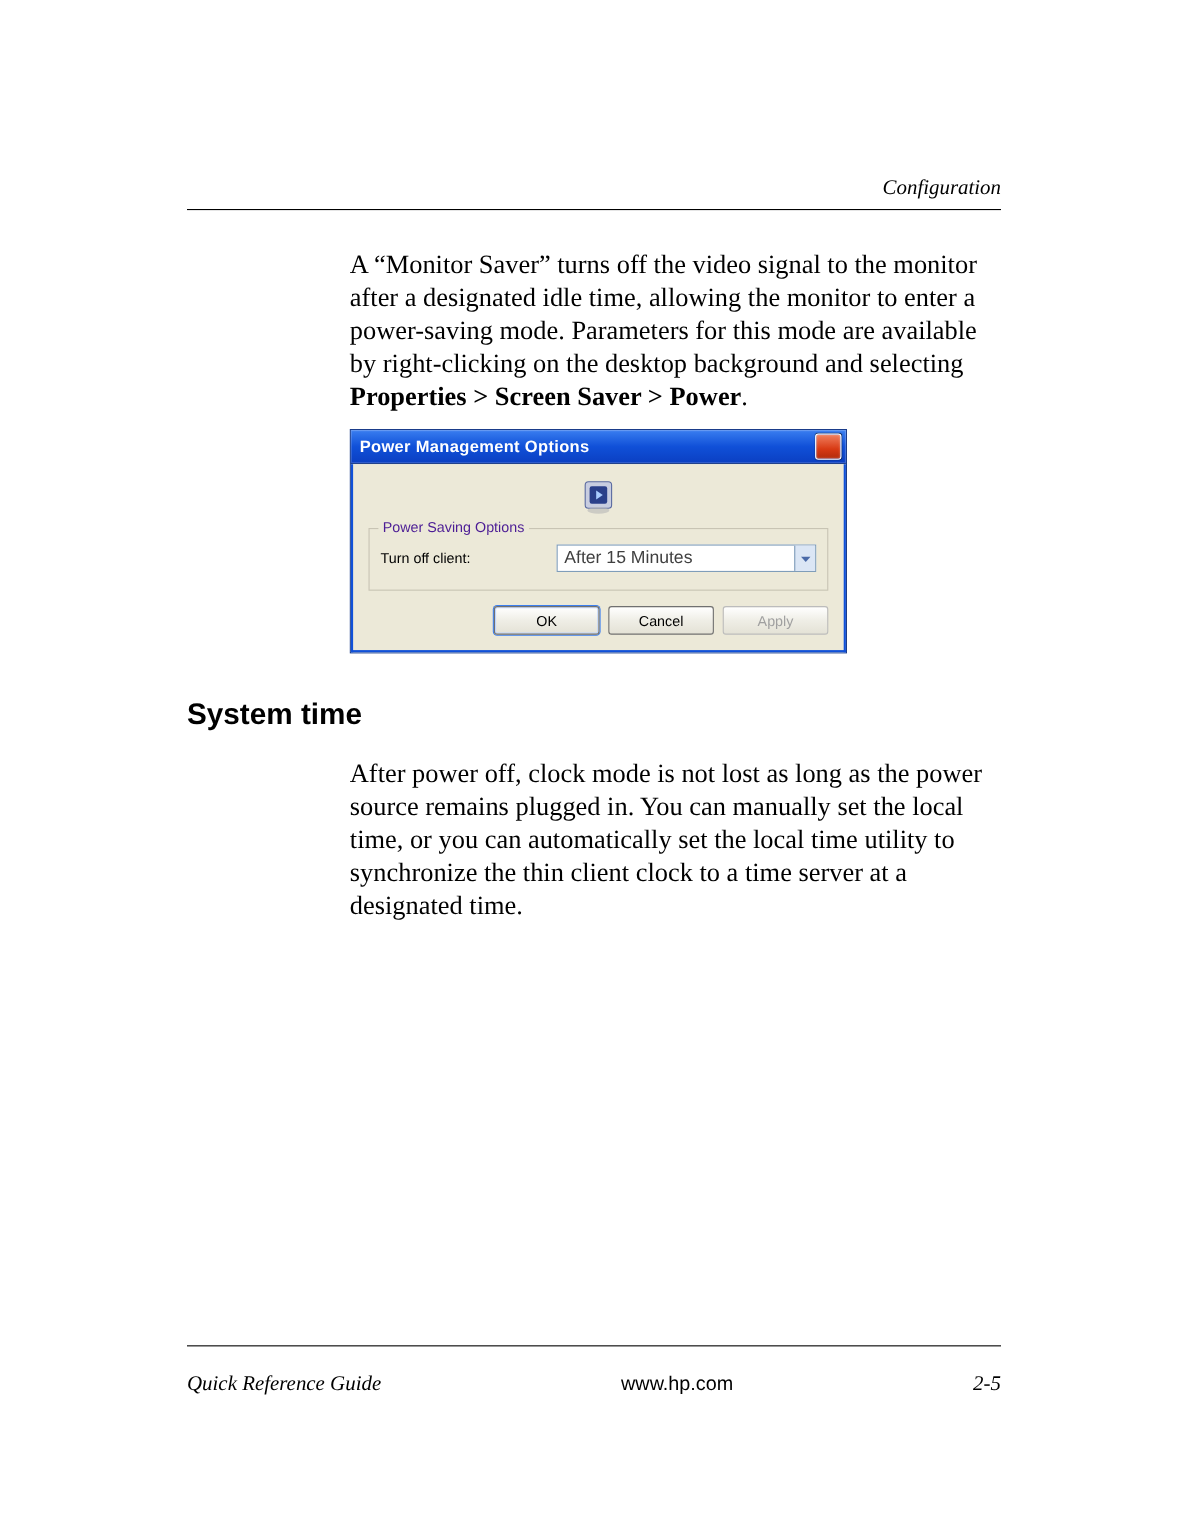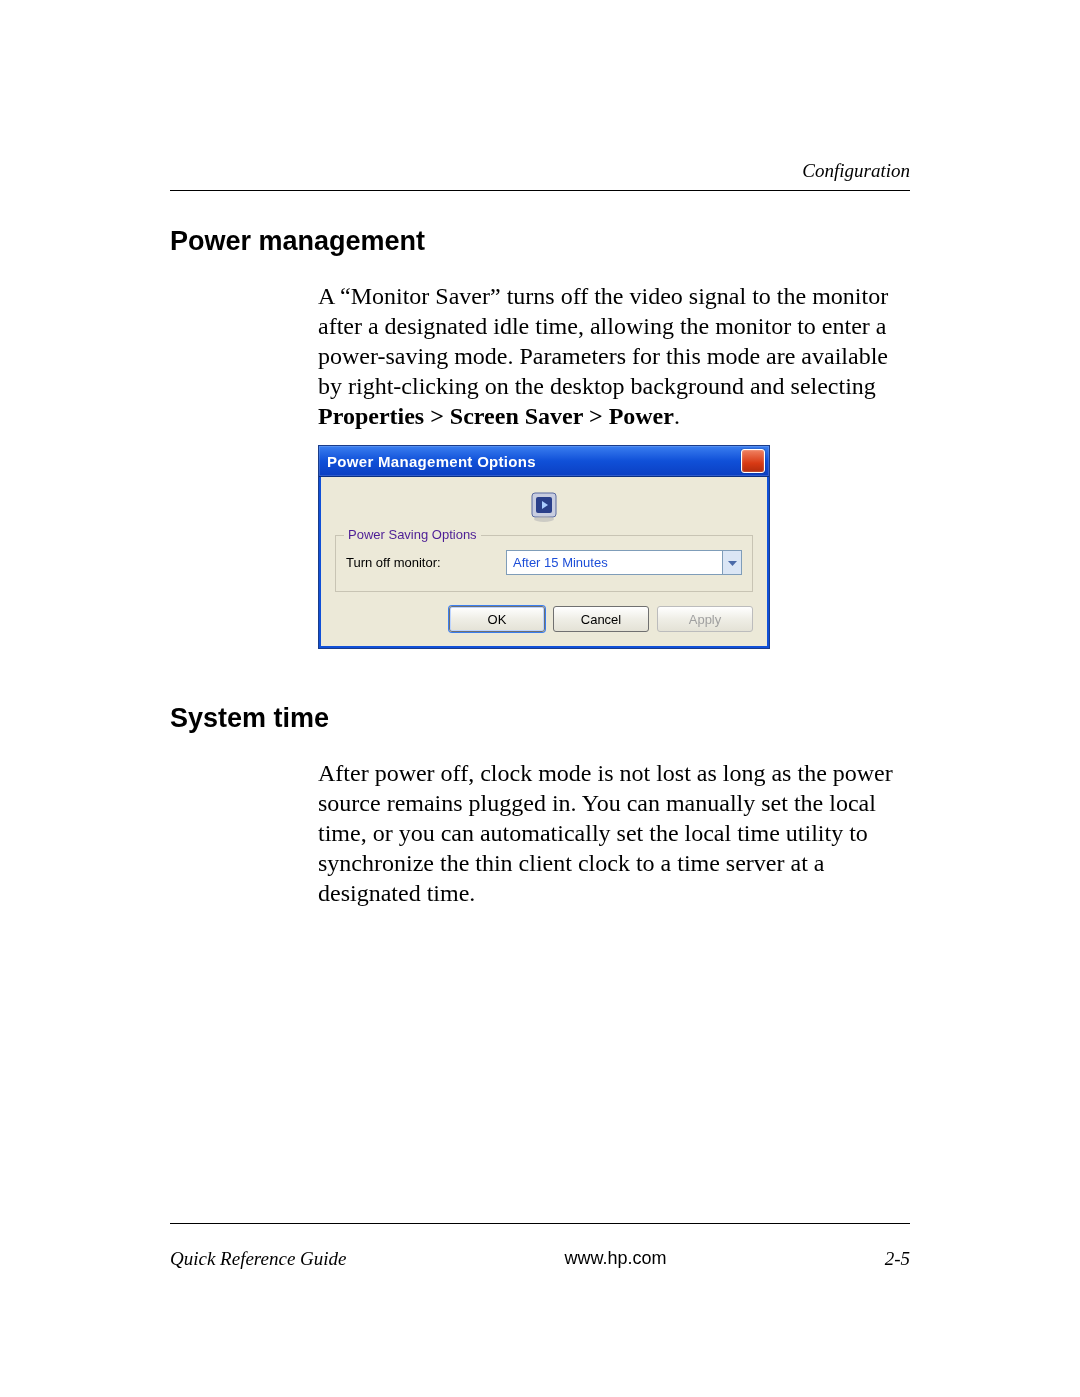--- a/index.html
+++ b/index.html
@@ -34,21 +34,21 @@
   .para {
     font-family: "Times New Roman", Times, serif;
     font-size: 24px;
     line-height: 1.25;
     color: #000;
     margin-left: 148px;
     margin-bottom: 14px;
   }
   .dialog-wrap {
     margin-left: 148px;
-    margin-bottom: 54px;
+    margin-bottom: 40px;
   }
   
   .dialog {
     width: 450px;
     border: 1px solid #1a3c8a;
     font-family: Tahoma, Arial, sans-serif;
     font-size: 13px;
     box-shadow: 0 0 0 0;
   }
   .titlebar {
@@ -127,22 +127,22 @@
   .combo {
     flex: 1 1 auto;
     display: flex;
     height: 23px;
     border: 1px solid #7f9db9;
     background: #fff;
   }
   .combo-text {
     flex: 1 1 auto;
     padding: 2px 6px;
-    font-size: 13px;
-    color: #1d4ed8;
+    font-size: 16px;
+    color: #404040;
     line-height: 19px;
   }
   .combo-btn {
     width: 18px;
     background: #dbe6f5;
     border-left: 1px solid #7f9db9;
     display: flex;
     align-items: center;
     justify-content: center;
   }
@@ -194,21 +194,20 @@
     font-family: Arial, Helvetica, sans-serif;
     font-size: 18px;
   }
 </style>
 </head>
 <body>
 
 <div class="page">
   <div class="header-right">Configuration</div>
 
-  <h2 class="section">Power management</h2>
   <p class="para">
     <span>A “Monitor Saver” turns off the video signal to the monitor after a designated idle time, allowing the monitor to enter a power-saving mode. Parameters for this mode are available by right-clicking on the desktop background and selecting </span><b>Properties &gt; Screen Saver &gt; Power</b><span>.</span>
   </p>
 
   <div class="dialog-wrap">
     <div class="dialog">
       <div class="titlebar">
         <span class="title-text">Power Management Options</span>
         <span class="close-btn">
           <span>
@@ -225,21 +224,21 @@
               <rect x="6" y="6" width="24" height="24" rx="3" fill="#c8cde0" stroke="#5a6aa0" stroke-width="1"></rect>
               <rect x="10" y="10" width="16" height="16" rx="2" fill="#2a3f8a"></rect>
               <path d="M16 14 L22 18 L16 22 Z" fill="#aaccff"></path>
               <ellipse cx="18" cy="32" rx="10" ry="3" fill="#b8b8b8" opacity="0.6"></ellipse>
             </svg>
           </span>
         </div>
         <div class="groupbox">
           <div class="groupbox-legend">Power Saving Options</div>
           <div class="row">
-            <div class="row-label">Turn off monitor:</div>
+            <div class="row-label">Turn off client:</div>
             <div class="combo">
               <div class="combo-text">After 15 Minutes</div>
               <div class="combo-btn">
                 <span>
                   <svg viewBox="0 0 9 6">
                       <path d="M0 0 L4.5 5 L9 0 Z" fill="#4a6aa8"></path>
                     </svg>
                 </span>
               </div>
             </div>

